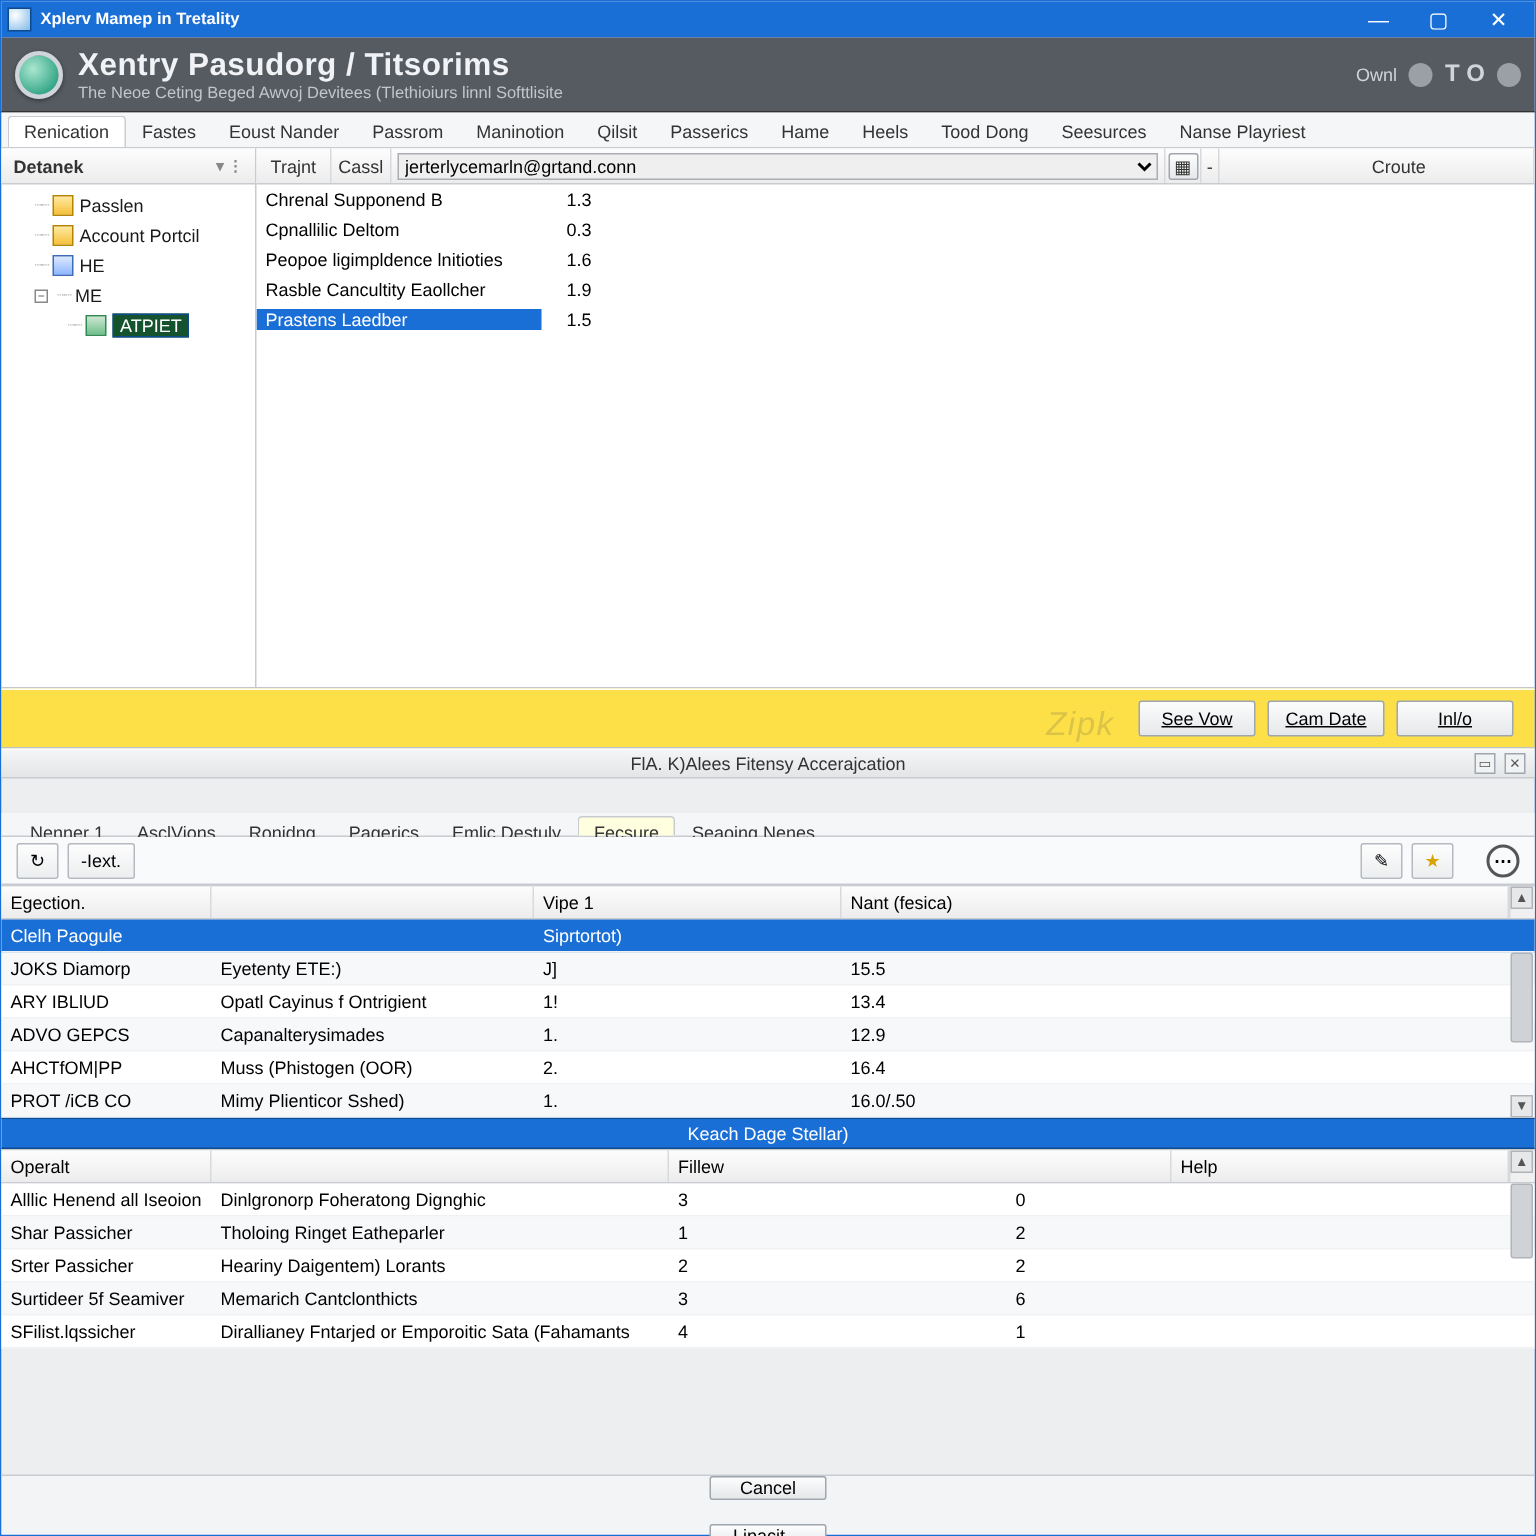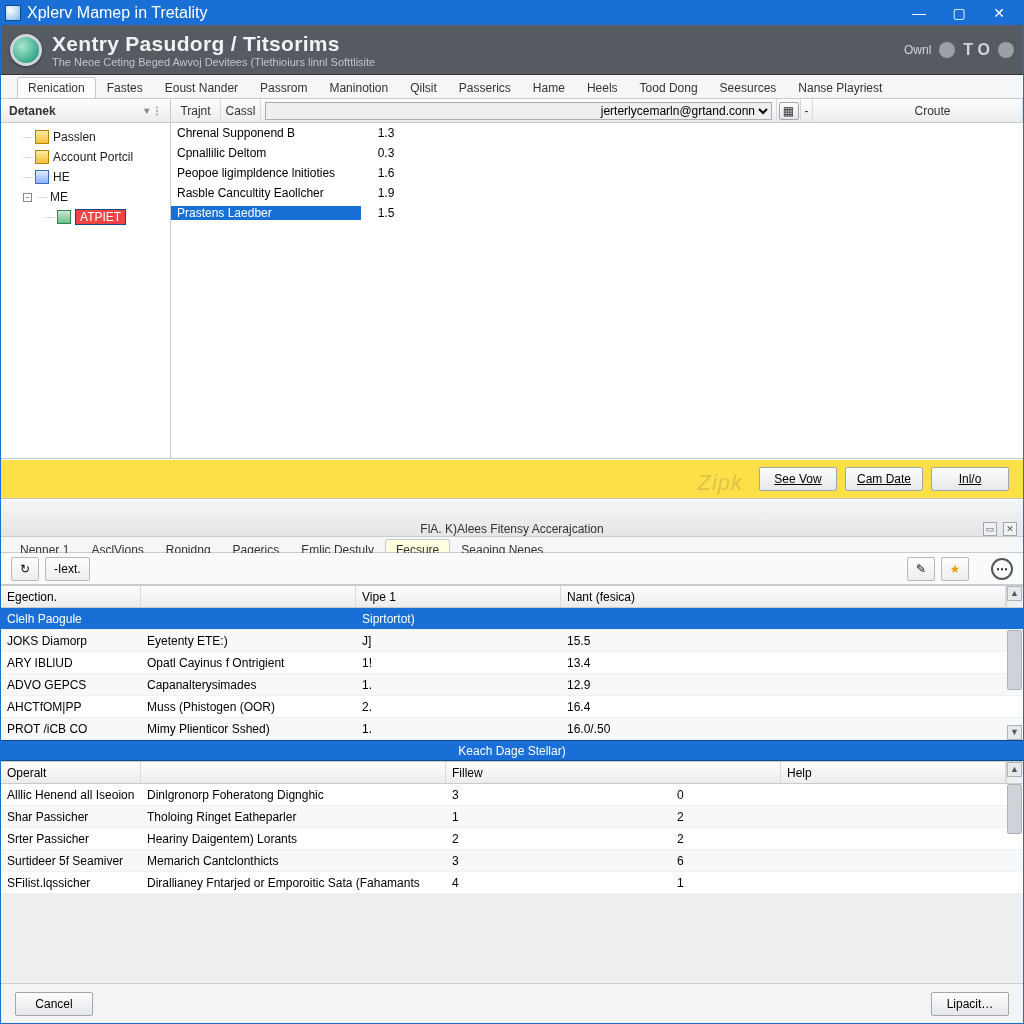--- a/index.html
+++ b/index.html
@@ -1,91 +1,91 @@
 <!DOCTYPE html>
 <html><head>
 <meta charset="utf-8">
 <style>
   * { box-sizing: border-box; margin: 0; padding: 0; font-family: "Segoe UI", Tahoma, sans-serif; font-size: 12px; }
   html, body { width: 1024px; height: 1024px; overflow: hidden; background: #f0f0f0; }
   .window { width: 1024px; height: 1024px; display: flex; flex-direction: column; border: 1px solid #1a6fd6; }
   
   .titlebar { height: 24px; background: #1a6fd6; display: flex; align-items: center; padding: 0 4px; color: #fff; }
   .titlebar .app-icon { width: 16px; height: 16px; background: radial-gradient(circle at 30% 30%, #fff, #7fb8e8); border: 1px solid #0d4a8e; margin-right: 6px; }
-  .titlebar .title { flex: 1; font-size: 16px; }
+  .titlebar .title { flex: 1; font-size: 11px; font-weight: bold; }
   .win-btns { display: flex; }
   .win-btn { width: 40px; height: 20px; display:flex;align-items:center;justify-content:center;color:#fff;font-size:14px; }
   
   .banner { height: 50px; background: #555b60; display:flex; align-items:center; padding: 0 9px; color:#dde2e6; border-bottom:1px solid #333; }
   .banner .logo { width:32px;height:32px;border-radius:50%;background:radial-gradient(circle at 35% 35%, #a9e7d0, #0c8f6d);border:3px solid #cfd5da;margin-right:10px;box-shadow:0 1px 3px rgba(0,0,0,.4);}
   .banner .bt { display:flex;flex-direction:column; }
   .banner .bt h1 { font-size:21px; font-weight:600; color:#f0f2f5; letter-spacing:.3px;}
   .banner .bt .sub { font-size:11px; color:#bfc6cc;}
   .banner .right { margin-left:auto; display:flex; align-items:center; gap:8px; font-size:11px; color:#cfd5da;}
   .hicon { width:16px;height:16px;border-radius:50%;background:#9aa0a6;}
   
-  .tabstrip { height:24px; background:#f5f6f7; border-bottom:1px solid #c8ccd0; display:flex; padding-left:16px; }
+  .tabstrip { height:24px; background:#f5f6f7; border-bottom:1px solid #c8ccd0; display:flex; padding-left:4px; }
   .tab { padding:3px 10px; border:1px solid transparent; border-bottom:none; margin-top:2px; color:#333; cursor:default;}
   .tab.active { background:#fff; border-color:#c8ccd0; border-radius:3px 3px 0 0; }
   
   .workarea { flex:0 0 360px; display:flex; border-bottom:1px solid #c3c7cb; background:#fff;}
   .sidebar { width:170px; border-right:1px solid #c8ccd0; display:flex; flex-direction:column;}
   .sidebar-head { height:24px; background:linear-gradient(#fdfdfd,#ececec); border-bottom:1px solid #c8ccd0; display:flex;align-items:center; padding:0 8px; font-weight:600; color:#333; justify-content:space-between;}
   .sidebar-head .dd { font-size:10px;color:#888;}
   .tree { padding:4px 2px; }
   .tree .node { display:flex; align-items:center; height:20px; padding-left:20px; gap:4px; color:#1a1a1a;}
   .tree .node.depth2 { padding-left:42px; }
   .tree .node .ticon { width:14px;height:14px; }
   .ticon.folder { background:linear-gradient(#ffe9a1,#f5c03a);border:1px solid #b58400;}
   .ticon.sheet { background:linear-gradient(#dce9ff,#8eb6ff);border:1px solid #3d6db8;}
   .ticon.cube { background:linear-gradient(#cde7d4,#6fbf8a);border:1px solid #2e8a52;}
-  .tree .node.sel .lbl { background:#ef4444; color:#fff; padding:0 4px; border:1px solid #0d4a8e;}
+  .tree .node.sel .lbl { background:#14532d; color:#fff; padding:0 4px; border:1px solid #0d4a8e;}
   .exp { width:9px;height:9px;border:1px solid #888; font-size:8px; line-height:7px; text-align:center; margin-right:2px; color:#555;}
   .conn { color:#bbb; font-size:10px; letter-spacing:-2px;}
   .centerpane { flex:1; display:flex; flex-direction:column;}
   .colhead { height:24px; background:linear-gradient(#fdfdfd,#ececec); border-bottom:1px solid #c8ccd0; display:flex;}
   .colhead .ch { border-right:1px solid #d6dade; display:flex;align-items:center;justify-content:center; font-weight:500;color:#333;}
   .ch.sealer{flex:0 0 190px;} .ch.trajnt{flex:0 0 50px;} .ch.cassl{flex:0 0 40px;}
   .ch.combo{flex:1;padding:2px 4px;}
-  .combo select{width:100%;height:18px;border:1px solid #abadb3;font-size:12px;text-align:right;}
+  .combo select{width:100%;height:18px;border:1px solid #abadb3;font-size:12px;}
   .ch.iconbtn1{flex:0 0 24px;} .ch.iconbtn2{flex:0 0 12px;} .ch.spacer{flex:0 0 30px;border-right:none;}
   .ch.croute{flex:0 0 180px;justify-content:center;}
   .iconbtn{width:20px;height:18px;border:1px solid #9fa6ad;background:linear-gradient(#fdfdfd,#e5e7ea);border-radius:2px;display:flex;align-items:center;justify-content:center;}
   .listrows { flex:1; overflow:auto; }
   .lrow { display:flex; height:20px; align-items:center;}
   .lrow .c1{flex:0 0 190px;padding-left:6px;} .lrow .c2{flex:0 0 50px; text-align:center;}
   .lrow.sel .c1 { background:#1a6fd6;color:#fff;}
   
   .midbar { height:40px; background:#fde047; border-top:1px solid #fff; border-bottom:1px solid #bfc3c7; display:flex;align-items:center;justify-content:flex-end; padding:0 14px; gap:8px; position:relative;text-decoration:underline;}
   .midbar .ghost { position:absolute; right:280px; bottom:2px; font-size:22px; font-style:italic; color:rgba(60,65,70,.18); font-weight:300; letter-spacing:1px;}
   .wbtn { min-width:78px; height:24px; border:1px solid #9fa6ad; background:linear-gradient(#fdfdfd,#e5e7ea); border-radius:2px; padding:0 10px;}
   
   .subpanel { flex:1; display:flex; flex-direction:column; background:#eceeef; }
-  .subpanel-title { height:38px; background:linear-gradient(#f4f5f6,#e3e5e7); border-top:1px solid #fff; border-bottom:1px solid #c8ccd0; display:flex;align-items:flex-end;justify-content:center; font-size:12px; color:#333; position:relative;}
+  .subpanel-title { height:20px; background:linear-gradient(#f4f5f6,#e3e5e7); border-top:1px solid #fff; border-bottom:1px solid #c8ccd0; display:flex;align-items:center;justify-content:center; font-size:12px; color:#333; position:relative;}
   .subpanel-title .wc{position:absolute;right:6px;display:flex;gap:6px;}
   .wc span{width:14px;height:14px;border:1px solid #9fa6ad;background:#f0f2f4;font-size:9px;line-height:12px;text-align:center;color:#555;}
-  .subtabstrip{height:16px;background:#f5f6f7;border-bottom:1px solid #c8ccd0;display:flex;padding-left:8px;}
+  .subtabstrip{height:16px;background:#f5f6f7;border-bottom:1px solid #c8ccd0;display:flex;padding-left:8px;margin-top:23px;}
   .subtabstrip .tab.active{background:#ffffe0;}
   .toolbar2{height:32px;border-bottom:1px solid #c8ccd0;display:flex;align-items:center;padding:0 10px;gap:6px;background:#f9fafb;}
   .tbtn{height:24px;border:1px solid #b6bac0;background:linear-gradient(#fdfdfd,#eceeef);border-radius:2px;padding:0 8px;display:flex;align-items:center;gap:4px;}
   .tbtn.iconly{width:28px;padding:0;justify-content:center;}
   .toolbar2 .spacer{flex:1;}
   .grid{border-top:1px solid #c8ccd0;}
   .ghrow{display:flex;height:22px;background:linear-gradient(#fdfdfd,#ececec);border-bottom:1px solid #c8ccd0;}
   .ghrow .gc{border-right:1px solid #d6dade;display:flex;align-items:center;padding:0 6px;font-weight:500;}
   .grid1 .gc1{flex:0 0 140px;} .grid1 .gc2{flex:0 0 215px;} .grid1 .gc3{flex:0 0 205px;} .grid1 .gc4{flex:1;}
   .grid .sbar{flex:0 0 17px;background:#f0f0f0;border-left:1px solid #d6dade;}
   .grow{display:flex;height:22px;align-items:center;border-bottom:1px solid #f0f1f3;}
   .grow .gc{padding:0 6px;}
   .grow:nth-child(odd){background:#fff;} .grow:nth-child(even){background:#f6f8fa;}
   .grow.hdrblue{background:#1a6fd6;color:#fff;font-weight:500;}
   .divstrip{height:21px;background:#1a6fd6;color:#fff;display:flex;align-items:center;justify-content:center;font-weight:500;border-top:1px solid #0d4a8e;border-bottom:1px solid #0d4a8e;}
   .grid2 .gc1{flex:0 0 140px;} .grid2 .gc2{flex:0 0 305px;} .grid2 .gc3{flex:0 0 225px;} .grid2 .gc4{flex:1;}
   
-  .footer{height:40px;border-top:1px solid #c8ccd0;background:#f3f4f5;display:flex;align-items:center;padding:0 14px;gap:8px;}
+  .footer{height:40px;border-top:1px solid #c8ccd0;background:#f3f4f5;display:flex;align-items:center;padding:0 14px;gap:8px;flex-direction:column;}
   .footer .spacer{flex:1;}
   .scrollthumb{position:absolute;right:1px;width:15px;background:#cfd3d7;border:1px solid #b0b4b8;border-radius:2px;}
   .gridwrap{position:relative;}
   .arrow{width:15px;height:15px;background:#e6e8ea;border:1px solid #b0b4b8;font-size:9px;text-align:center;line-height:13px;color:#555;}
 </style>
 </head>
 <body>
 
 <div class="window">
 

